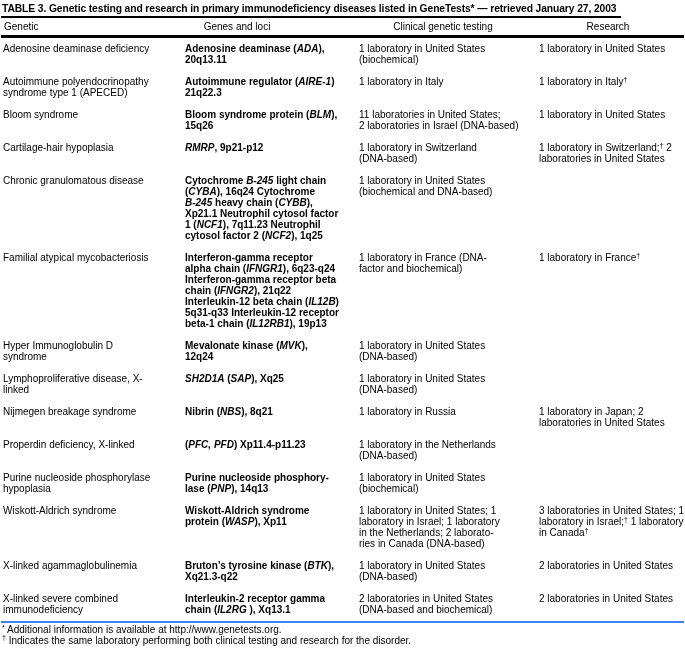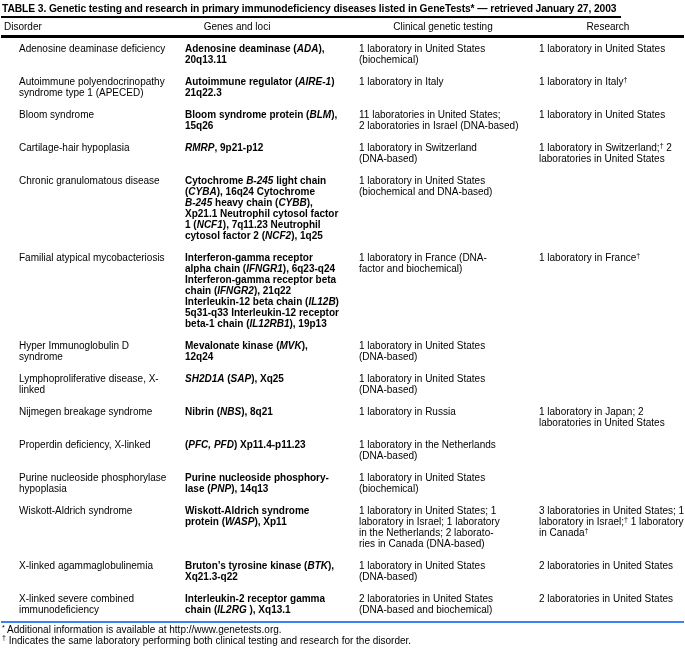--- a/index.html
+++ b/index.html
@@ -41,21 +41,21 @@
     border-bottom: 3px solid #000;
   }
   th.h-disorder { text-align: left; padding-left: 3px; }
   th.h-genes { padding-right: 60px; }
   td {
     vertical-align: top;
     font-size: 10px;
     line-height: 11px;
     padding: 5px 10px 6px 5px;
   }
-  td.cell-disorder { padding-left: 18px; padding-right: 22px; }
+  td.cell-disorder { padding-left: 2px; padding-right: 22px; }
   td.cell-genes    { padding-right: 16px; font-weight: bold; }
   td.cell-research { padding-left: 7px; padding-right: 2px; }
   tbody tr:last-child td { border-bottom: 2px solid #3b82f6; }
   td .ln, .footnotes .ln { white-space: nowrap; }
   i { font-style: italic; }
   sup {
     font-size: 7px;
     line-height: 0;
     vertical-align: baseline;
     position: relative;
@@ -74,21 +74,21 @@
   <div class="title">TABLE 3. Genetic testing and research in primary immunodeficiency diseases listed in GeneTests* — retrieved January 27, 2003</div>
   <table>
     <colgroup>
       <col class="c1">
         <col class="c2">
         <col class="c3">
         <col class="c4">
     </colgroup>
     <thead>
       <tr>
-        <th class="h-disorder">Disorder</th>
+        <th class="h-disorder">Genetic</th>
         <th class="h-genes">Genes and loci</th>
         <th>Clinical genetic testing</th>
         <th>Research</th>
       </tr>
     </thead>
     <tbody>
         <tr>
           <td class="cell-disorder">
             <div class="ln"><span>Adenosine deaminase deficiency</span></div>
           </td>

